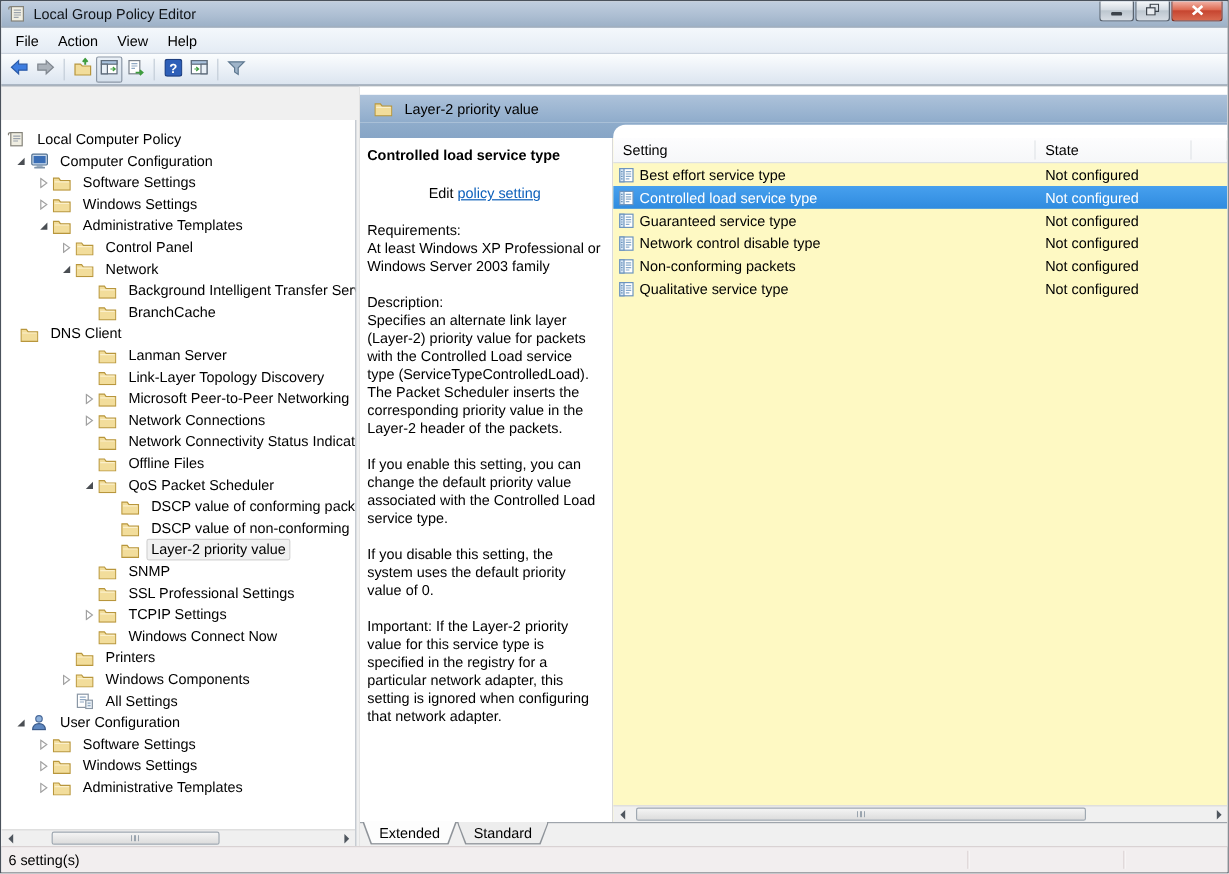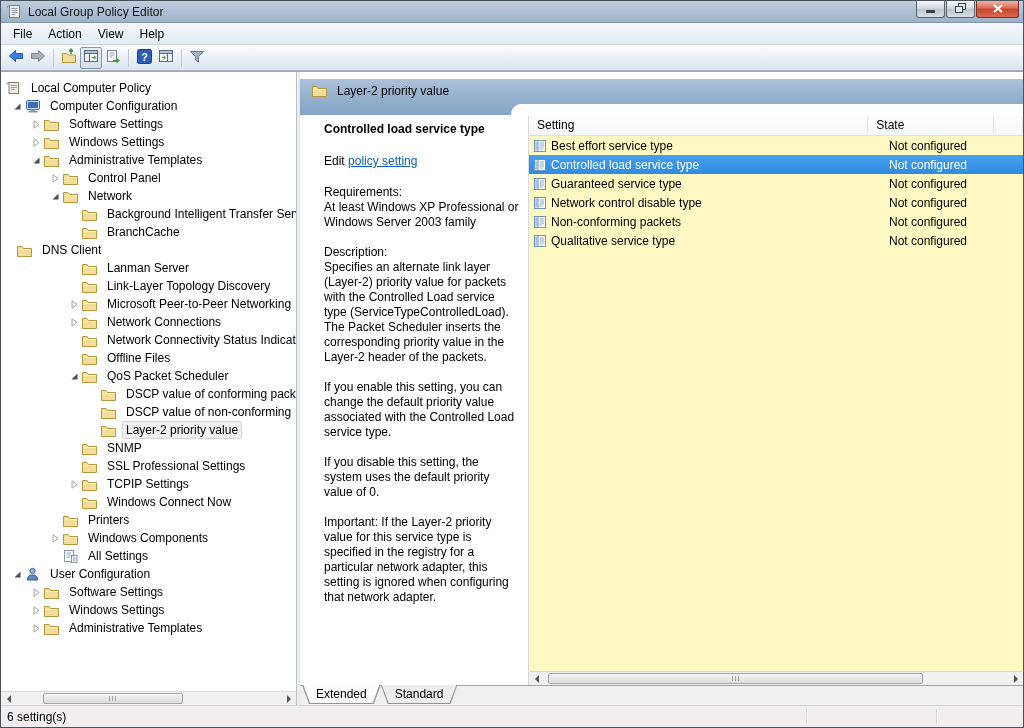--- a/index.html
+++ b/index.html
@@ -23,21 +23,21 @@
   
   .toolbar { height:26px; background:linear-gradient(#FBFDFE,#DCE5F0); border-bottom:1px solid #AAB6C4; display:flex; align-items:center; padding-left:4px; flex:0 0 auto; }
   .tb-btn { width:22px; height:22px; display:flex; align-items:center; justify-content:center; border:1px solid transparent; border-radius:2px; }
   .tb-btn.pressed { border-color:#8A96A5; background:linear-gradient(#EAF0F7,#D4DFEB); }
   .tb-sep { width:1px; height:18px; background:#C2CCD8; margin:0 4px; }
 
   
   .main { flex:1 1 auto; display:flex; background:#F0F0F0; border-top:1px solid #98A3B0; overflow:hidden; }
 
   
-  .tree-pane { width:296px; background:#fff; border-right:1px solid #B7BEC6; position:relative; overflow:hidden; flex:0 0 auto; }
+  .tree-pane { width:296px; background:#fff; border-right:1px solid #B7BEC6; position:relative; overflow:hidden; flex:0 0 auto;margin-top:28px; }
   .tree-scroll { position:absolute; inset:0 0 14px 0; overflow:hidden; padding-top:7px; }
   .tree-row { height:18px; display:flex; align-items:center; white-space:nowrap; }
   .tree-row .exp { width:16px; flex:0 0 auto; display:inline-flex; justify-content:center; }
   .tree-row .ticon { width:17px; flex:0 0 auto; display:inline-flex; margin-right:4px; }
   .tree-row .lbl { padding:1px 3px; border:1px solid transparent; }
   .tree-row.sel .lbl { background:#F1F1F1; border-color:#D4D4D4; border-radius:2px; }
 
   
   .hscroll { position:absolute; left:0; right:0; bottom:0; height:14px; background:#F0F0F0; border-top:1px solid #DADADA; }
   .sb-arrow { position:absolute; top:0; width:15px; height:13px; display:flex; align-items:center; justify-content:center; }
@@ -47,26 +47,26 @@
   .sb-thumb { position:absolute; top:1px; height:11px; background:linear-gradient(#F4F4F4,#DCDCDC); border:1px solid #9FA8B1; border-radius:2px; }
   .sb-thumb::after { content:""; position:absolute; left:50%; top:2px; bottom:2px; width:8px; margin-left:-4px; background:repeating-linear-gradient(90deg,#9AA4AE 0 1px,transparent 1px 3px); }
 
   
   .right-pane { flex:1 1 auto; background:#fff; display:flex; flex-direction:column; overflow:hidden; border-left:1px solid #E3E3E3; margin-left:2px; }
   .rp-spacer { height:7px; background:#fff; }
   .rp-header { height:23px; background:linear-gradient(#ADC2DA,#8FACCB); display:flex; align-items:center; padding-left:12px; }
   .rp-header .ticon { margin-right:10px; display:inline-flex; }
   .rp-strip { height:13px; background:linear-gradient(#8FACCB,#87A5C6); position:relative; }
   .rp-strip .round { position:absolute; left:211px; right:0; top:2px; bottom:-1px; background:#fff; border-top-left-radius:10px; }
-  .rp-body { flex:1 1 auto; display:flex; overflow:hidden;padding-left:18px; }
+  .rp-body { flex:1 1 auto; display:flex; overflow:hidden; }
 
   
   .desc { width:211px; flex:0 0 auto; background:#fff; border-right:1px solid #D9D9D9; padding:7px 8px 0 6px; overflow:hidden; line-height:15px; }
   .desc .d-title { font-weight:bold; margin-bottom:17px; }
-  .desc .edit-line { margin-bottom:16px; }
+  .desc .edit-line { margin-bottom:16px;text-align:center; }
   .desc a { color:#0B5FBA; text-decoration:underline; }
   .desc .block { margin-bottom:15px; }
 
   
   .list-area { flex:1 1 auto; position:relative; background:#fef9c3; overflow:hidden; display:flex; flex-direction:column; }
   .col-hdr { height:21px; display:flex; background:linear-gradient(#FDFDFE,#F6F7F9); border-bottom:1px solid #DDE0E4; flex:0 0 auto; }
   .col { padding:3px 0 0 8px; position:relative; }
   .col.setting { width:352px; } .col.state { width:130px; } .col.extra { width:30px; }
   .col::after { content:""; position:absolute; right:0; top:2px; bottom:2px; width:1px; background:#E2E4E8; }
   .rows { flex:1 1 auto; }

